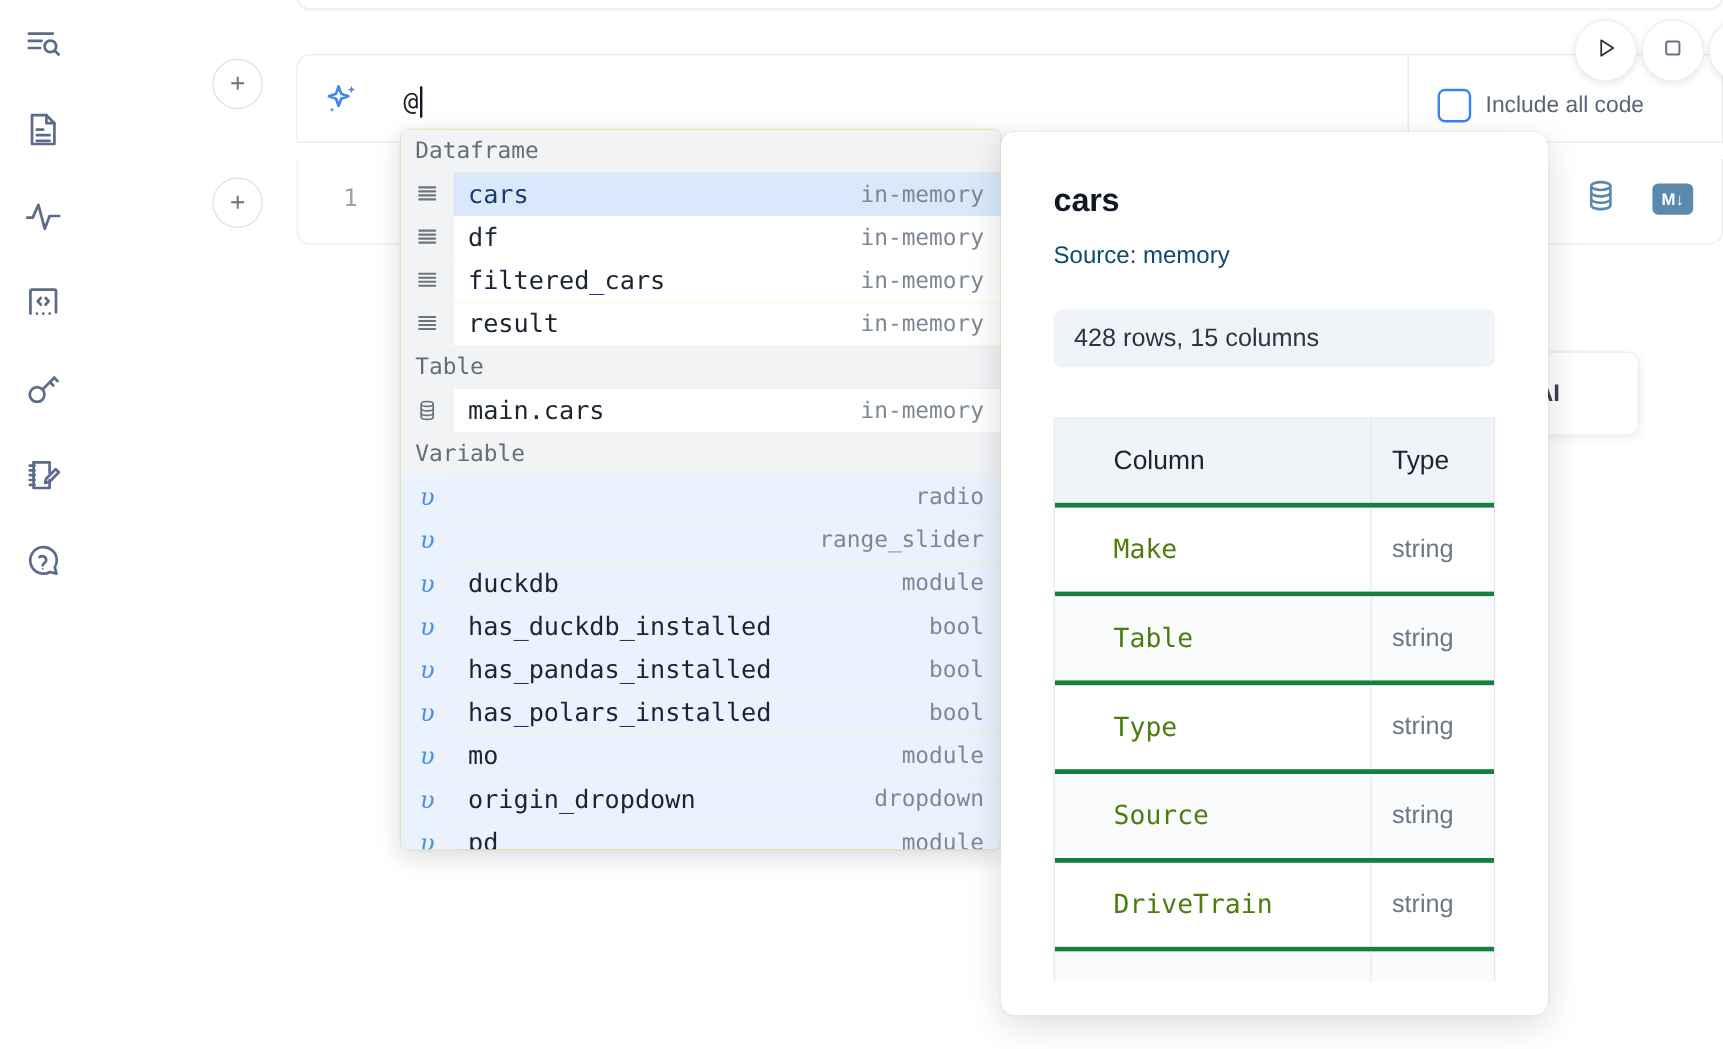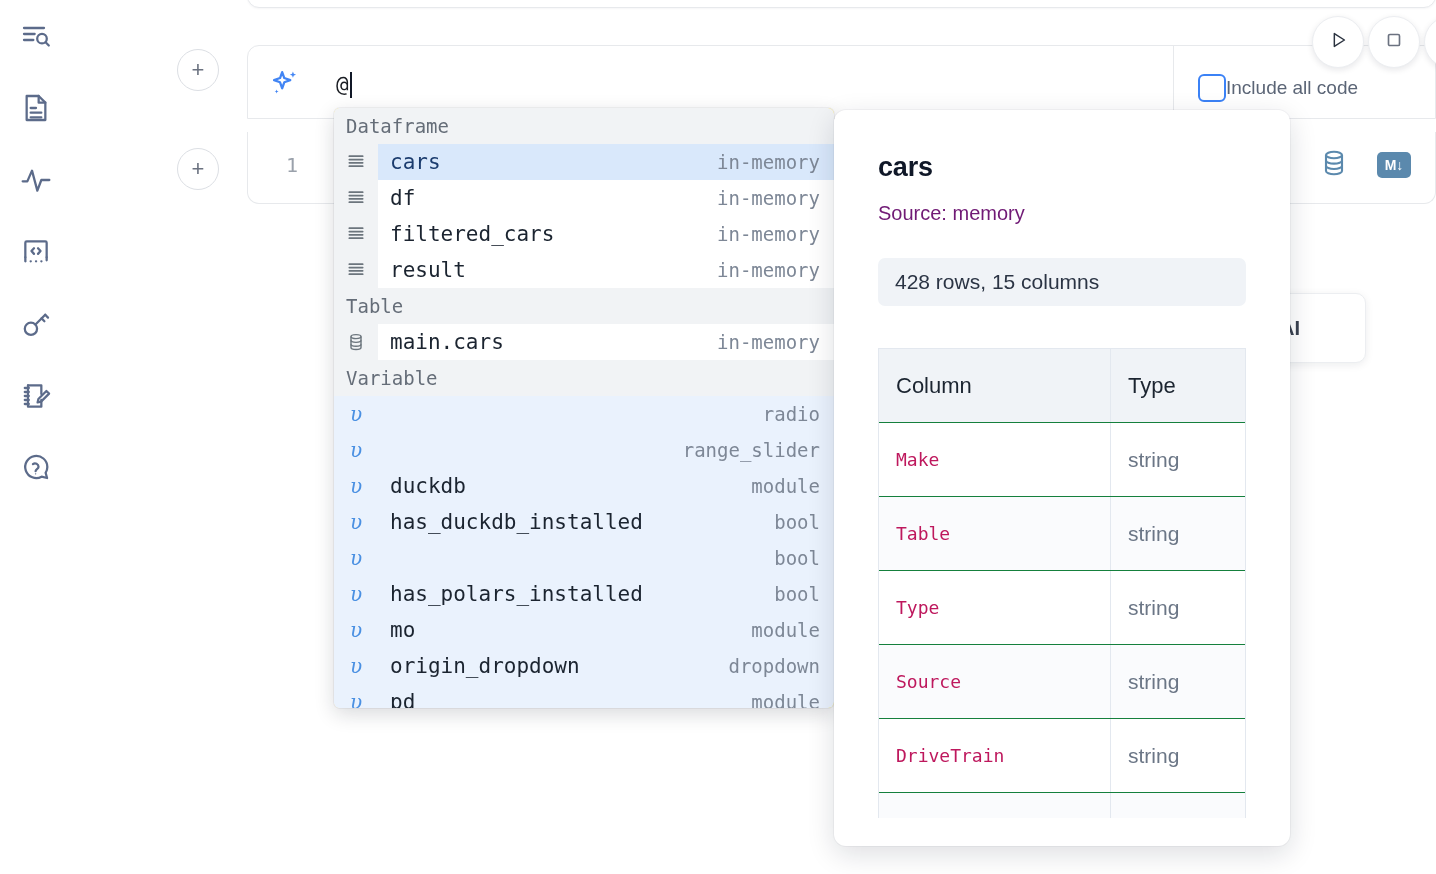--- a/index.html
+++ b/index.html
@@ -47,21 +47,21 @@
     position: absolute; left: 88px; top: 22px; height: 34px;
     display: flex; align-items: center;
     font-family: "DejaVu Sans Mono", monospace; font-size: 21px; color: #1a1d23;
   }
   .caret {
     display: inline-block; width: 2px; height: 26px; background: #111827;
     margin-left: 1px; vertical-align: middle;
   }
   .ai-divider { position: absolute; left: 925px; top: 0; width: 1px; height: 74px; background: #e7e9ec; }
 
-  .ai-right { position: absolute; left: 950px; top: 28px; display: flex; align-items: center; }
+  .ai-right { position: absolute; left: 950px; top: 28px; display: flex; align-items: center; gap: 12px; }
   .chk {
     width: 28px; height: 28px; border-radius: 6px;
     border: 2px solid #3b82f6; background: #ffffff; cursor: pointer;
   }
   .chk-label { font-size: 19px; color: #5b6576; white-space: nowrap; }
 
   .round-btn {
     position: absolute; width: 52px; height: 52px; border-radius: 50%;
     background: #ffffff; border: 1px solid #eceef1;
     box-shadow: 0 2px 6px rgba(16,24,40,.10);
@@ -144,35 +144,35 @@
   .pv {
     position: absolute; left: 834px; top: 110px; width: 456px; height: 736px;
     background: #ffffff; border-radius: 12px;
     box-shadow: 0 8px 28px rgba(16,24,40,.14), 0 0 0 1px rgba(16,24,40,.04);
     z-index: 25; overflow: hidden;
   }
   .pv-title {
     position: absolute; left: 44px; top: 42px;
     font-size: 27px; font-weight: bold; color: #101828; letter-spacing: -0.2px;
   }
-  .pv-source { position: absolute; left: 44px; top: 92px; font-size: 20px; color: #701a75; }
+  .pv-source { position: absolute; left: 44px; top: 92px; font-size: 20px; color: #0c4a6e; }
   .pv-stats {
     position: absolute; left: 44px; top: 148px; width: 368px; height: 48px;
     background: #f0f3f7; border-radius: 7px; display: flex; align-items: center;
     padding-left: 17px; font-size: 21px; color: #2b3444;
   }
   .pv-table {
     position: absolute; left: 44px; top: 238px; width: 368px; height: 470px;
     overflow: hidden; border: 1px solid #e3e8ef; border-bottom: none;
   }
-  .pv-tr { display: flex; height: 74px; border-bottom: 1px solid #15803d; }
+  .pv-tr { display: flex; height: 74px; border-bottom: 4px solid #15803d; padding-left: 32px; }
   .pv-tr.head { background: #f0f3f7; }
   .pv-td {
     display: flex; align-items: center; padding-left: 17px;
-    font-family: "DejaVu Sans Mono", monospace; font-size: 18px; color: #be185d;
+    font-family: "DejaVu Sans Mono", monospace; font-size: 22px; color: #4d7c0f;
   }
   .pv-td.c0 { width: 232px; flex: 0 0 232px; border-right: 1px solid #e3e8ef; }
   .pv-td.c1 { flex: 1; font-family: "Liberation Sans", sans-serif; font-size: 21px; color: #6b7686; }
   .pv-tr.head .pv-td {
     font-family: "Liberation Sans", sans-serif; font-size: 22px; color: #1b2430; font-weight: normal;
   }
   .pv-tr.alt { background: #fafbfd; }
 </style>
 </head>
 <body>
@@ -373,20 +373,21 @@
             <span class="ac-ico">
               <span style="font-family:'DejaVu Serif',serif;font-style:italic;font-size:20px;color:#4a90e2">υ</span>
             </span>
             <span class="ac-name">has_duckdb_installed</span>
             <span class="ac-kind">bool</span>
           </div>
           <div class="ac-row sel-var">
             <span class="ac-ico">
               <span style="font-family:'DejaVu Serif',serif;font-style:italic;font-size:20px;color:#4a90e2">υ</span>
             </span>
+            <span class="ac-name">has_pandas_installed</span>
             <span class="ac-kind">bool</span>
           </div>
           <div class="ac-row sel-var">
             <span class="ac-ico">
               <span style="font-family:'DejaVu Serif',serif;font-style:italic;font-size:20px;color:#4a90e2">υ</span>
             </span>
             <span class="ac-name">has_polars_installed</span>
             <span class="ac-kind">bool</span>
           </div>
           <div class="ac-row sel-var">

